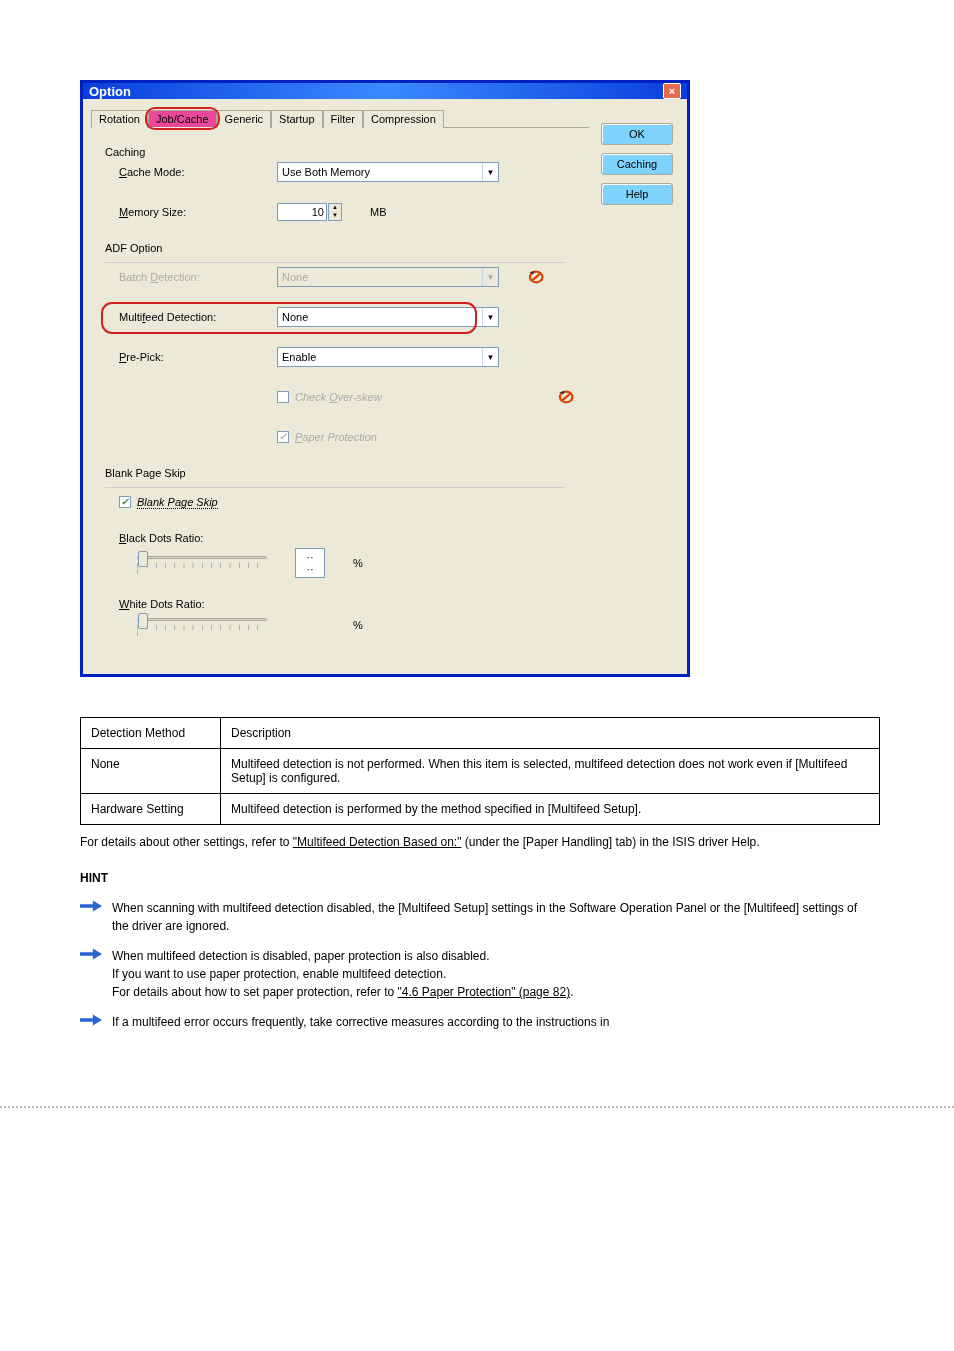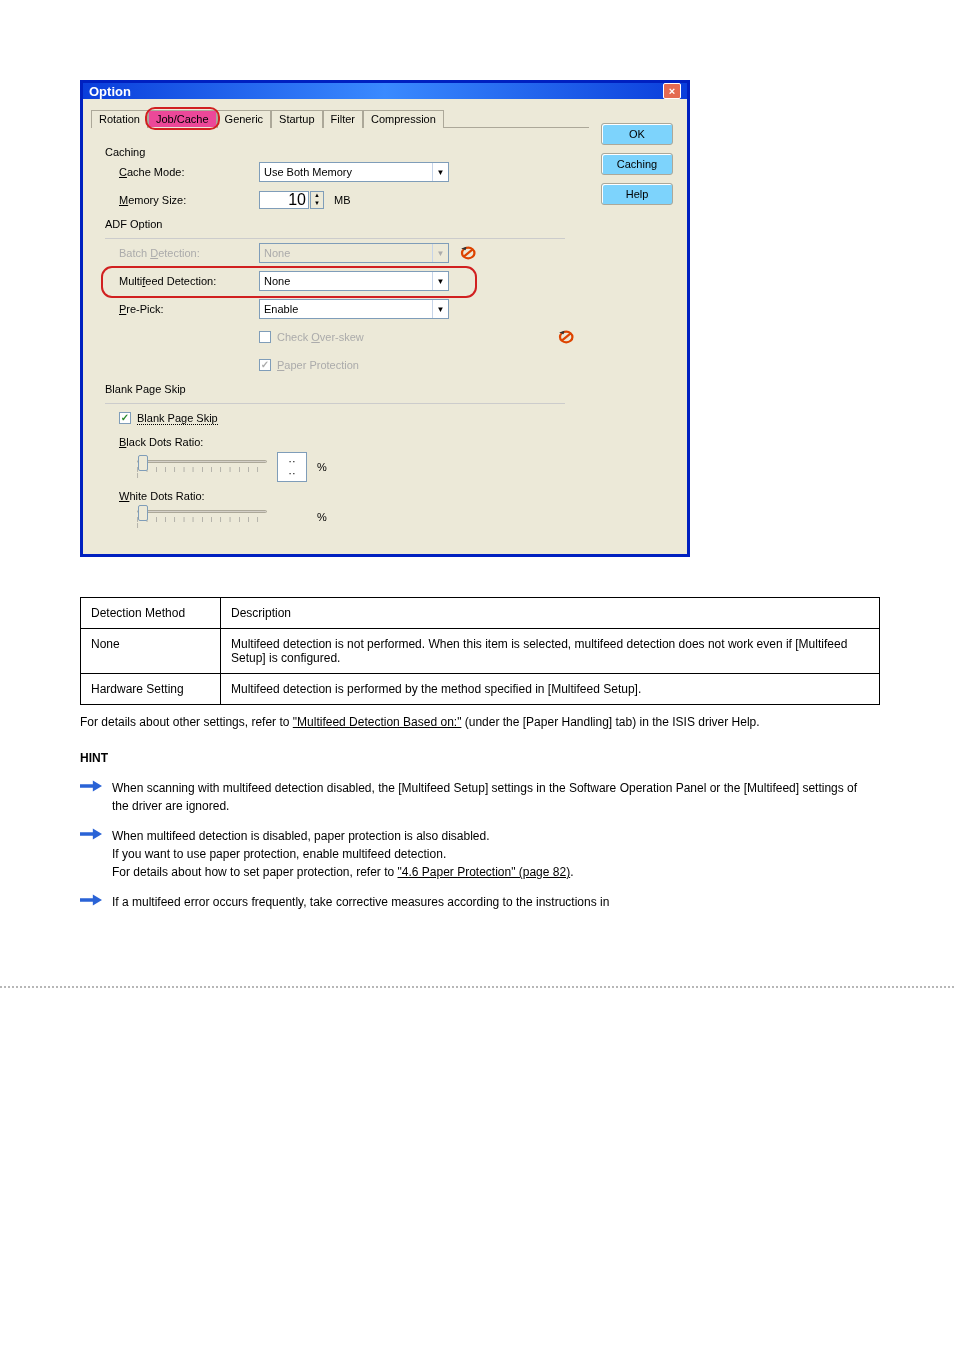--- a/index.html
+++ b/index.html
@@ -84,29 +84,29 @@
   .panel {
     padding: 10px 10px 4px 14px;
   }
   .group-title {
     color: #000;
     margin: 8px 0 4px 0;
   }
   .row {
     display: flex;
     align-items: center;
-    margin: 4px 0 8px 14px;
-    gap: 10px;
+    margin: 4px 0 20px 14px;
+    gap: 28px;
     min-height: 20px;
   }
   .label { width: 130px; color: #000; }
   .label.disabled { color: #ababab; }
   .u { text-decoration: underline; }
   .select {
-    width: 190px; height: 20px;
+    width: 222px; height: 20px;
     border: 1px solid #7f9db9;
     background: #fff;
     display: flex; align-items: center; justify-content: space-between;
     padding: 0 0 0 4px;
   }
   .select.disabled { background: #ece9d8; color: #ababab; }
   .select .arrow {
     width: 16px; height: 18px;
     border-left: 1px solid #c6d4e8;
     display: flex; align-items: center; justify-content: center;
@@ -126,34 +126,35 @@
     pointer-events: none;
   }
   .spin {
     display: flex; align-items: center; gap: 1px;
   }
   .spin input {
     width: 50px; height: 18px;
     border: 1px solid #7f9db9;
     text-align: right;
     padding-right: 2px;
-    font-family: inherit; font-size: 16px;
+    font-family: inherit; font-size: 11px;
   }
   .spin .spbtns {
     display: flex; flex-direction: column;
     width: 14px; height: 18px;
     border: 1px solid #7f9db9;
   }
   .spin .spbtns div {
     flex: 1; font-size: 6px; text-align: center; line-height: 7px;
     background: #ece9d8;
   }
   .chk {
     display: inline-flex; align-items: center; gap: 6px;
     margin-left: 0;
+    font-style: italic;
   }
   .chk.disabled { color: #ababab; }
   .chkbox {
     width: 12px; height: 12px; border: 1px solid #7f9db9;
     background: #fff; display: inline-flex; align-items: center; justify-content: center;
     font-size: 10px; line-height: 1;
   }
   .chk.checked .chkbox::after { content: "✓"; color: #2a8a2a; font-weight: bold; }
   .chk.checked.disabled .chkbox::after { color: #ababab; }
   .prohibit {

